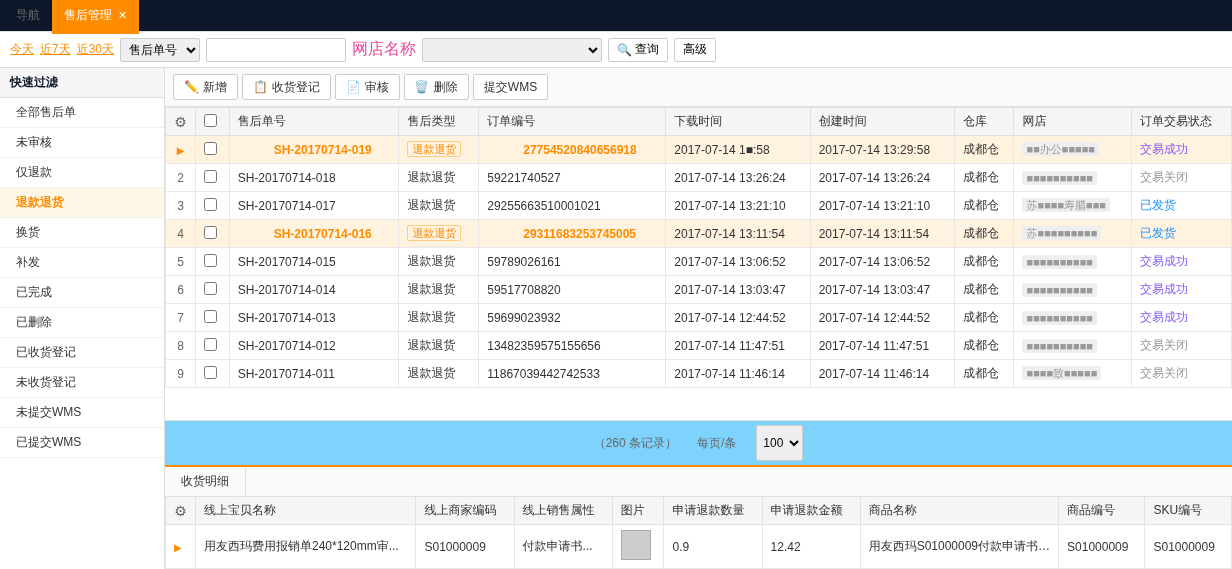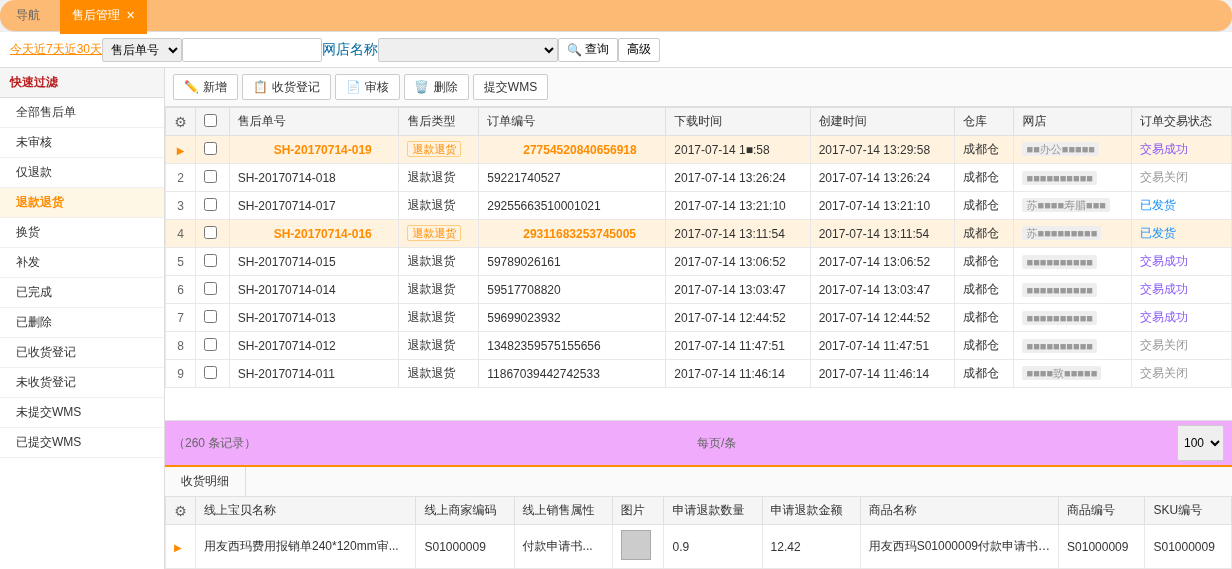--- a/index.html
+++ b/index.html
@@ -2,26 +2,25 @@
 <html><head>
   <meta charset="utf-8">
   <style>
     * { box-sizing: border-box; margin: 0; padding: 0; font-family: 'Microsoft YaHei', Arial, sans-serif; font-size: 12px; }
     body { background: #f0f0f0; width: 1232px; height: 569px; overflow: hidden; }
 
     
     .top-nav {
       display: flex;
       align-items: center;
-      background: #fdba74;
+      background: #0f172a;
       border-bottom: 1px solid #ddd;
       height: 32px;
       padding: 0 8px;
-      gap: 12px;
-      border-radius: 15px;
+      gap: 4px;
     }
     .nav-label {
       color: #666;
       font-size: 12px;
       padding: 0 8px;
     }
     .nav-tab {
       background: #ff8c00;
       color: white;
       padding: 4px 12px;
@@ -39,29 +38,30 @@
       color: white;
     }
 
     
     .filter-bar {
       background: #fff;
       border-bottom: 1px solid #ddd;
       padding: 6px 10px;
       display: flex;
       align-items: center;
+      gap: 6px;
       height: 36px;
     }
     .filter-link {
       color: #ff8c00;
       text-decoration: underline;
       cursor: pointer;
       font-size: 12px;
     }
-    .filter-label { color: #0369a1; font-size: 14px; }
+    .filter-label { color: #ec4899; font-size: 16px; }
     .filter-select {
       height: 24px;
       border: 1px solid #ccc;
       border-radius: 2px;
       padding: 0 4px;
       font-size: 12px;
       width: 80px;
     }
     .filter-input {
       height: 24px;
@@ -111,21 +111,21 @@
     .sidebar {
       width: 165px;
       background: #fff;
       border-right: 1px solid #ddd;
       flex-shrink: 0;
       overflow-y: auto;
     }
     .sidebar-title {
       background: #f5f5f5;
       padding: 6px 10px;
-      color: #b91c1c;
+      color: #0f172a;
       font-weight: bold;
       border-bottom: 1px solid #ddd;
       font-size: 12px;
     }
     .sidebar-item {
       padding: 6px 16px;
       cursor: pointer;
       color: #333;
       border-bottom: 1px solid #f0f0f0;
       font-size: 12px;
@@ -212,25 +212,25 @@
     }
     .status-success { color: #8b5cf6; }
     .status-closed { color: #999; }
     .status-shipped { color: #1890ff; }
     input[type="checkbox"] { width: 13px; height: 13px; cursor: pointer; }
 
     
     .pagination-bar {
       display: flex;
       align-items: center;
-      justify-content: space-between;
+      justify-content: center;
       padding: 4px 8px;
       border-top: 1px solid #e0e0e0;
-      gap: 0;
-      background: #f0abfc;
+      gap: 20px;
+      background: #7dd3fc;
       font-size: 12px;
       color: #666;
     }
     .per-page-select {
       height: 36px;
       border: 1px solid #ccc;
       border-radius: 2px;
       font-size: 12px;
       padding: 0 2px;
     }

